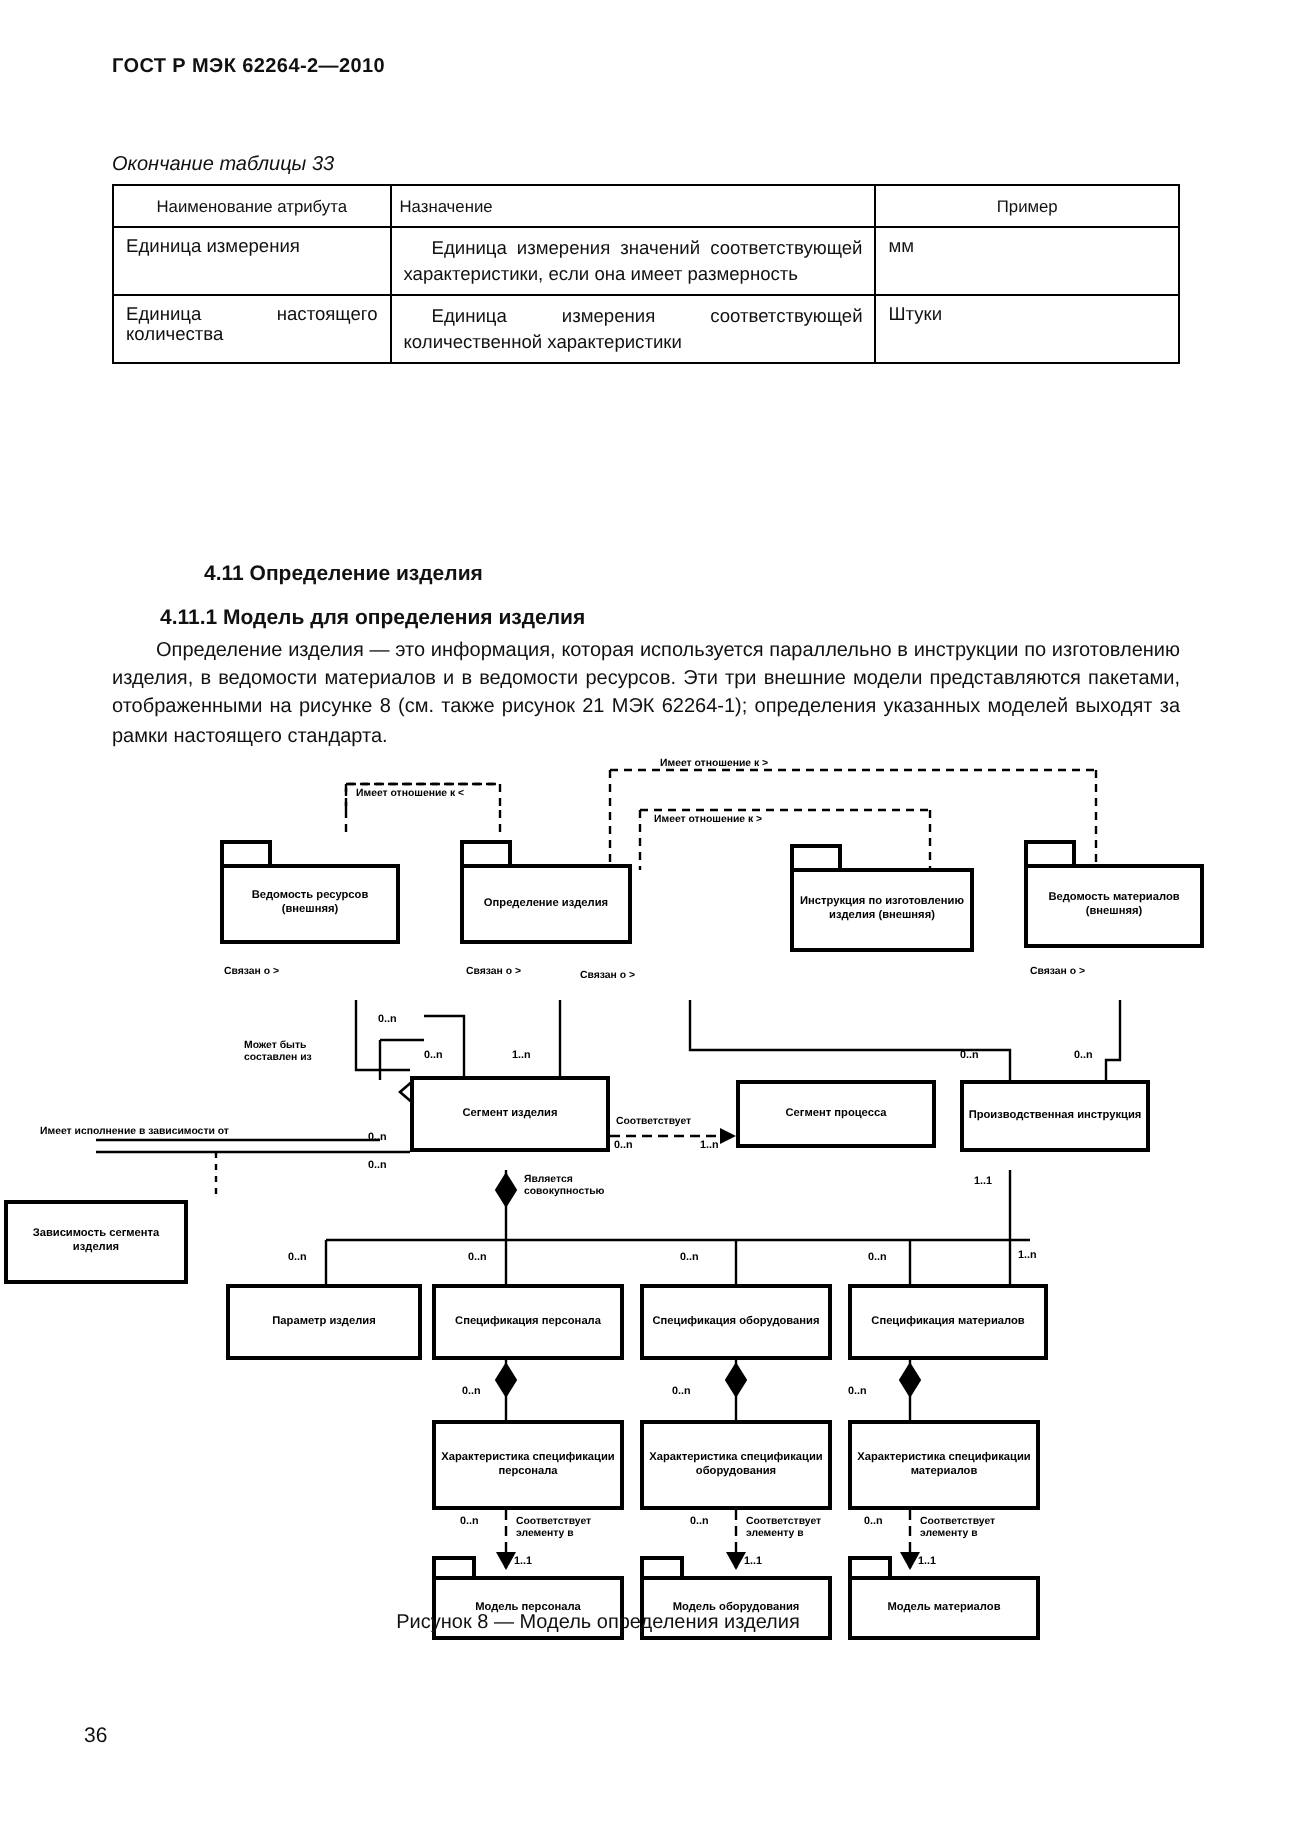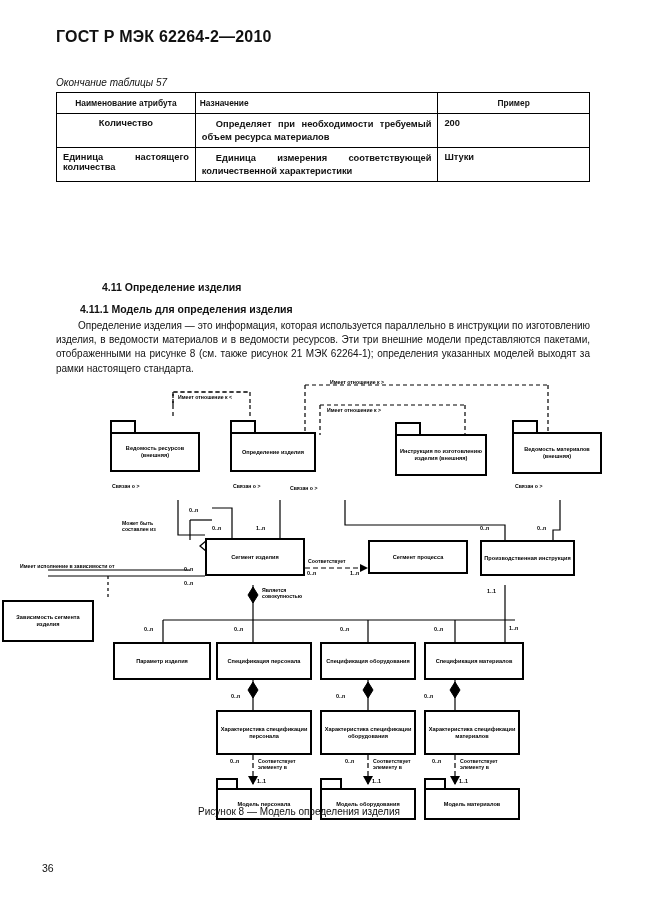--- a/index.html
+++ b/index.html
@@ -6,38 +6,38 @@
   body{font-family:"Liberation Sans", sans-serif;}
   .page{
     position:relative;
     width:646px;height:913px;
     background:#ffffff;
     overflow:hidden;
     box-sizing:border-box;
   }
   .hdr{
     position:absolute;left:56px;top:28px;
-    font-size:16px;font-weight:bold;color:#111;
+    font-size:10px;font-weight:bold;color:#111;
     letter-spacing:0.2px;
   }
   .tbl-caption{
     position:absolute;left:56px;top:77px;
     font-size:10px;font-style:italic;color:#111;
   }
   table.attr{
     position:absolute;left:56px;top:92px;
     width:534px;
     border-collapse:collapse;
     font-size:9.3px;color:#111;
   }
   table.attr td,table.attr th{
     border:1px solid #000;
     padding:4px 6px;
     vertical-align:top;
-    font-weight:bold;
+    font-weight:normal;
   }
   table.attr thead td{
     text-align:center;font-size:8.4px;padding:5px 4px;
     vertical-align:middle;
   }
   .c1{width:133px;text-align:center;}
   .c2{width:245px;text-align:justify;text-align-last:left;}
   .c3{width:150px;}
   .cell-center{text-align:center;}
   .cell-j{text-align:justify;text-align-last:left;line-height:1.35;}
@@ -84,35 +84,37 @@
   }
   .diagram svg{position:absolute;left:0;top:0;}
 </style>
 </head>
 <body>
 
 <div class="page">
 
   <div class="hdr">ГОСТ Р МЭК 62264-2—2010</div>
 
-  <div class="tbl-caption">Окончание таблицы 57</div>
+  <div class="tbl-caption">Окончание таблицы 33</div>
 
   <table class="attr">
     <thead>
       <tr>
         <td class="c1">Наименование атрибута</td>
         <td class="c2">Назначение</td>
         <td class="c3">Пример</td>
       </tr>
     </thead>
     <tbody>
       <tr>
-        <td class="c1 cell-center">Количество</td>
-        <td class="c2 cell-j ind">Определяет при необходимости требуемый объем ресурса материалов</td>
-        <td class="c3">200</td>
+        <td class="c1">
+            <span class="ind2">Единица измерения</span>
+          </td>
+        <td class="c2 cell-j ind">Единица измерения значений соответствующей характеристики, если она имеет размерность</td>
+        <td class="c3">мм</td>
       </tr>
       <tr>
         <td class="c1">
             <span class="ind2">Единица настоящего количества</span>
           </td>
         <td class="c2 cell-j ind">Единица измерения соответствующей количественной характеристики</td>
         <td class="c3">Штуки</td>
       </tr>
     </tbody>
   </table>

